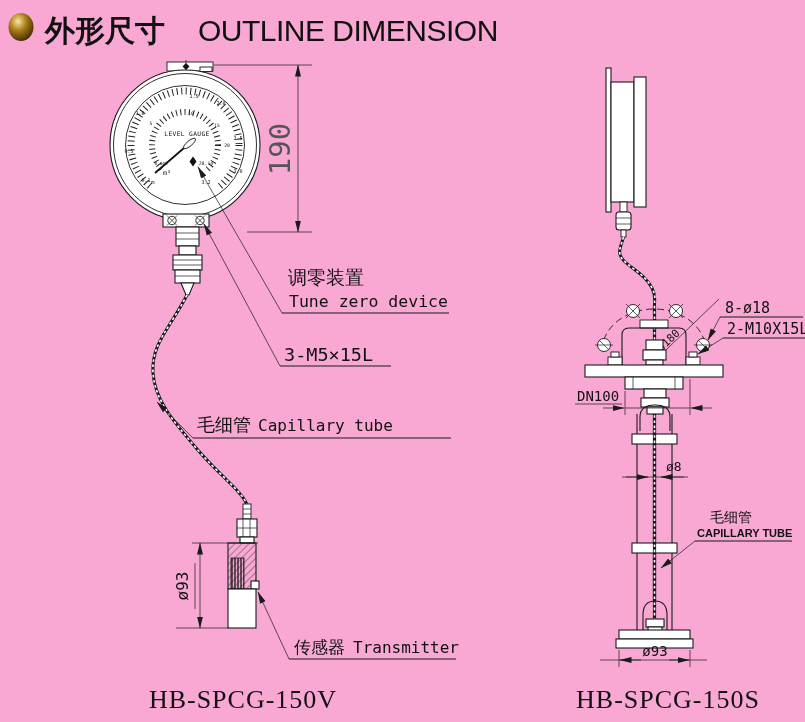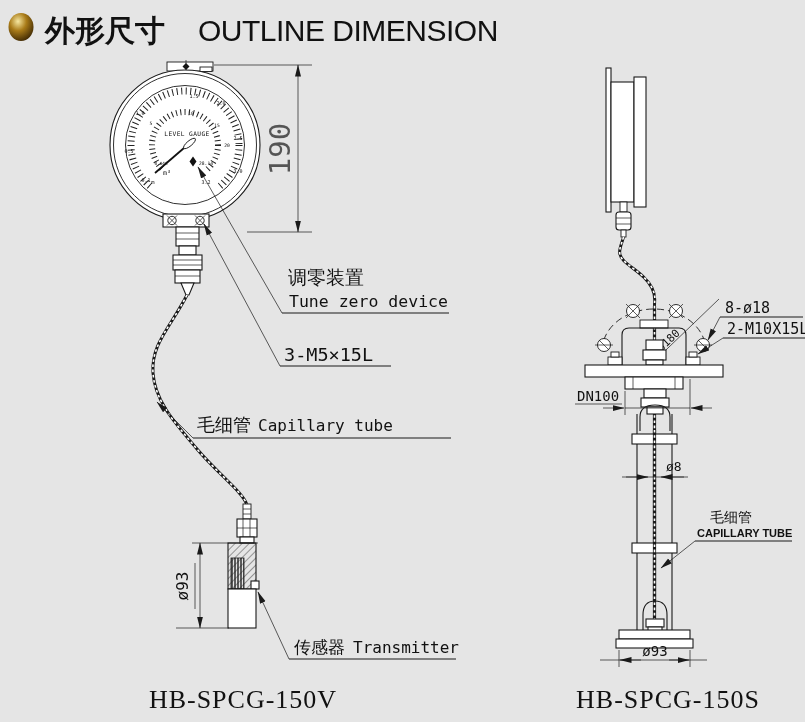--- a/index.html
+++ b/index.html
@@ -1,16 +1,16 @@
 <!DOCTYPE html>
 <html><head>
 <meta charset="utf-8">
 <style>
   html,body{margin:0;padding:0;background:#fff;}
-  .page{position:relative;width:805px;height:722px;background:#e5e5e5;overflow:hidden;}
+  .page{position:relative;width:805px;height:722px;background:#f9a8d4;overflow:hidden;}
   svg{display:block;}
   .ln{stroke:#1a1a1a;stroke-width:1.1;fill:none;}
   .thin{stroke:#1a1a1a;stroke-width:0.7;fill:none;}
   .fw{fill:#fff;stroke:#1a1a1a;stroke-width:1.1;}
   .fwt{fill:#fff;stroke:#1a1a1a;stroke-width:0.9;}
   .blk{fill:#111;stroke:none;}
   text{fill:#111;}
   .cad{font-family:"DejaVu Sans Mono",monospace;}
   .zh{font-family:"Liberation Sans",sans-serif;}
   .serif{font-family:"Liberation Serif",serif;}

